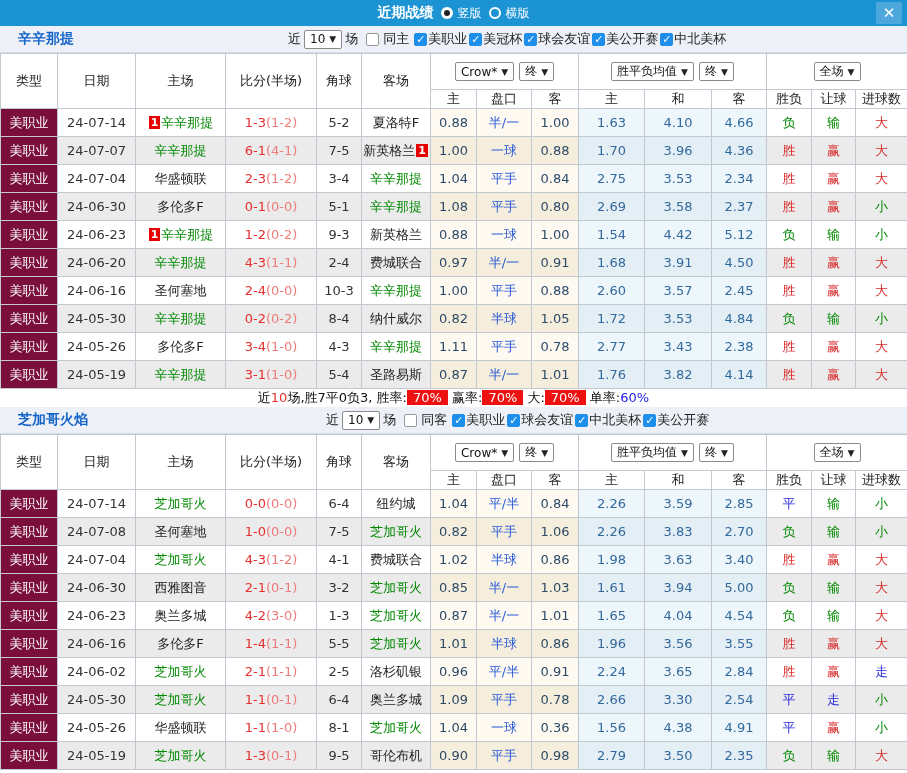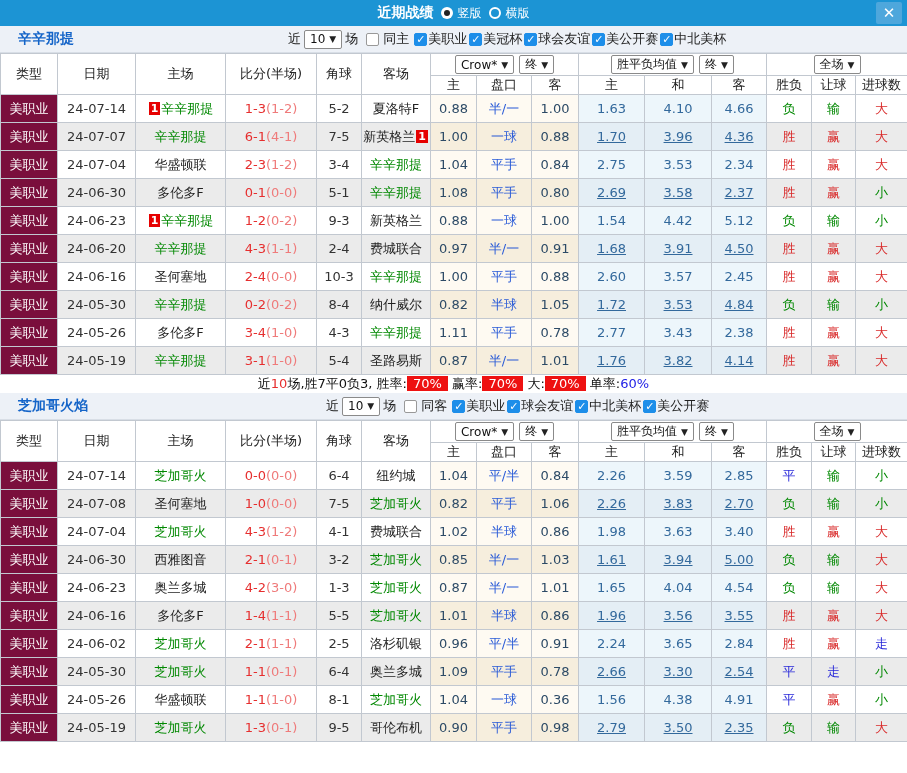--- a/index.html
+++ b/index.html
@@ -34,30 +34,30 @@
   .cb { width:13px; height:13px; border:1px solid #999; background:#fff; border-radius:2px;
     display:inline-block; margin:0 1px 0 5px; position:relative; cursor:pointer; flex:none; }
   .cb.checked { background:#1d8ee9; border-color:#1d8ee9; }
   .cb.checked::after { content:"✓"; position:absolute; left:1px; top:-1px; color:#fff; font-size:11px; font-weight:bold; }
   .lg { display:flex; align-items:center; cursor:pointer; }
   .lg .cb { margin:0 1px 0 2px; }
   
   table { border-collapse:collapse; table-layout:fixed; width:907px; }
   th,td { border:1px solid #c2c8d0; text-align:center; padding:0; overflow:hidden; white-space:nowrap; }
   thead th { height:18px; font-weight:normal; color:#222; font-size:13px; background:#fff; }
-  .dd-cell { padding:1px 0; }
+  .dd-cell { padding:8px 0; }
   .dd-wrap { display:flex; align-items:center; justify-content:center; gap:5px; }
   tbody td { height:28px; font-size:13px; color:#333; }
   .type-cell { background:#7a0f3c !important; color:#fff; }
   tr.odd td { background:#fff; }
   tr.even td { background:#ebebeb; }
   tr.odd .odds-col { background:#fefaf2; }
   tr.even .odds-col { background:#f6eedd; }
   tr.odd .avg-col { background:#edf6fb;margin-left:48px; }
-  tr.even .avg-col { background:#e4eef5;text-decoration:underline; }
+  tr.even .avg-col { background:#e4eef5; }
   .tname.green { color:#008800; }
   .tname.black { color:#222; }
   .badge { display:none; background:#e60000; color:#fff; font-size:11px; font-weight:bold;
     line-height:13px; padding:0 2px; margin:0 1px; vertical-align:1px; }
   .score { color:#e62e2e; }
   .half { color:#ef7b7b; }
   .num { color:#2c4a66;margin-left:34px; }
   .hcap { color:#2a5bd7; }
   .avgnum { color:#33699c; }
   .res-red { color:#d92b2b; }

